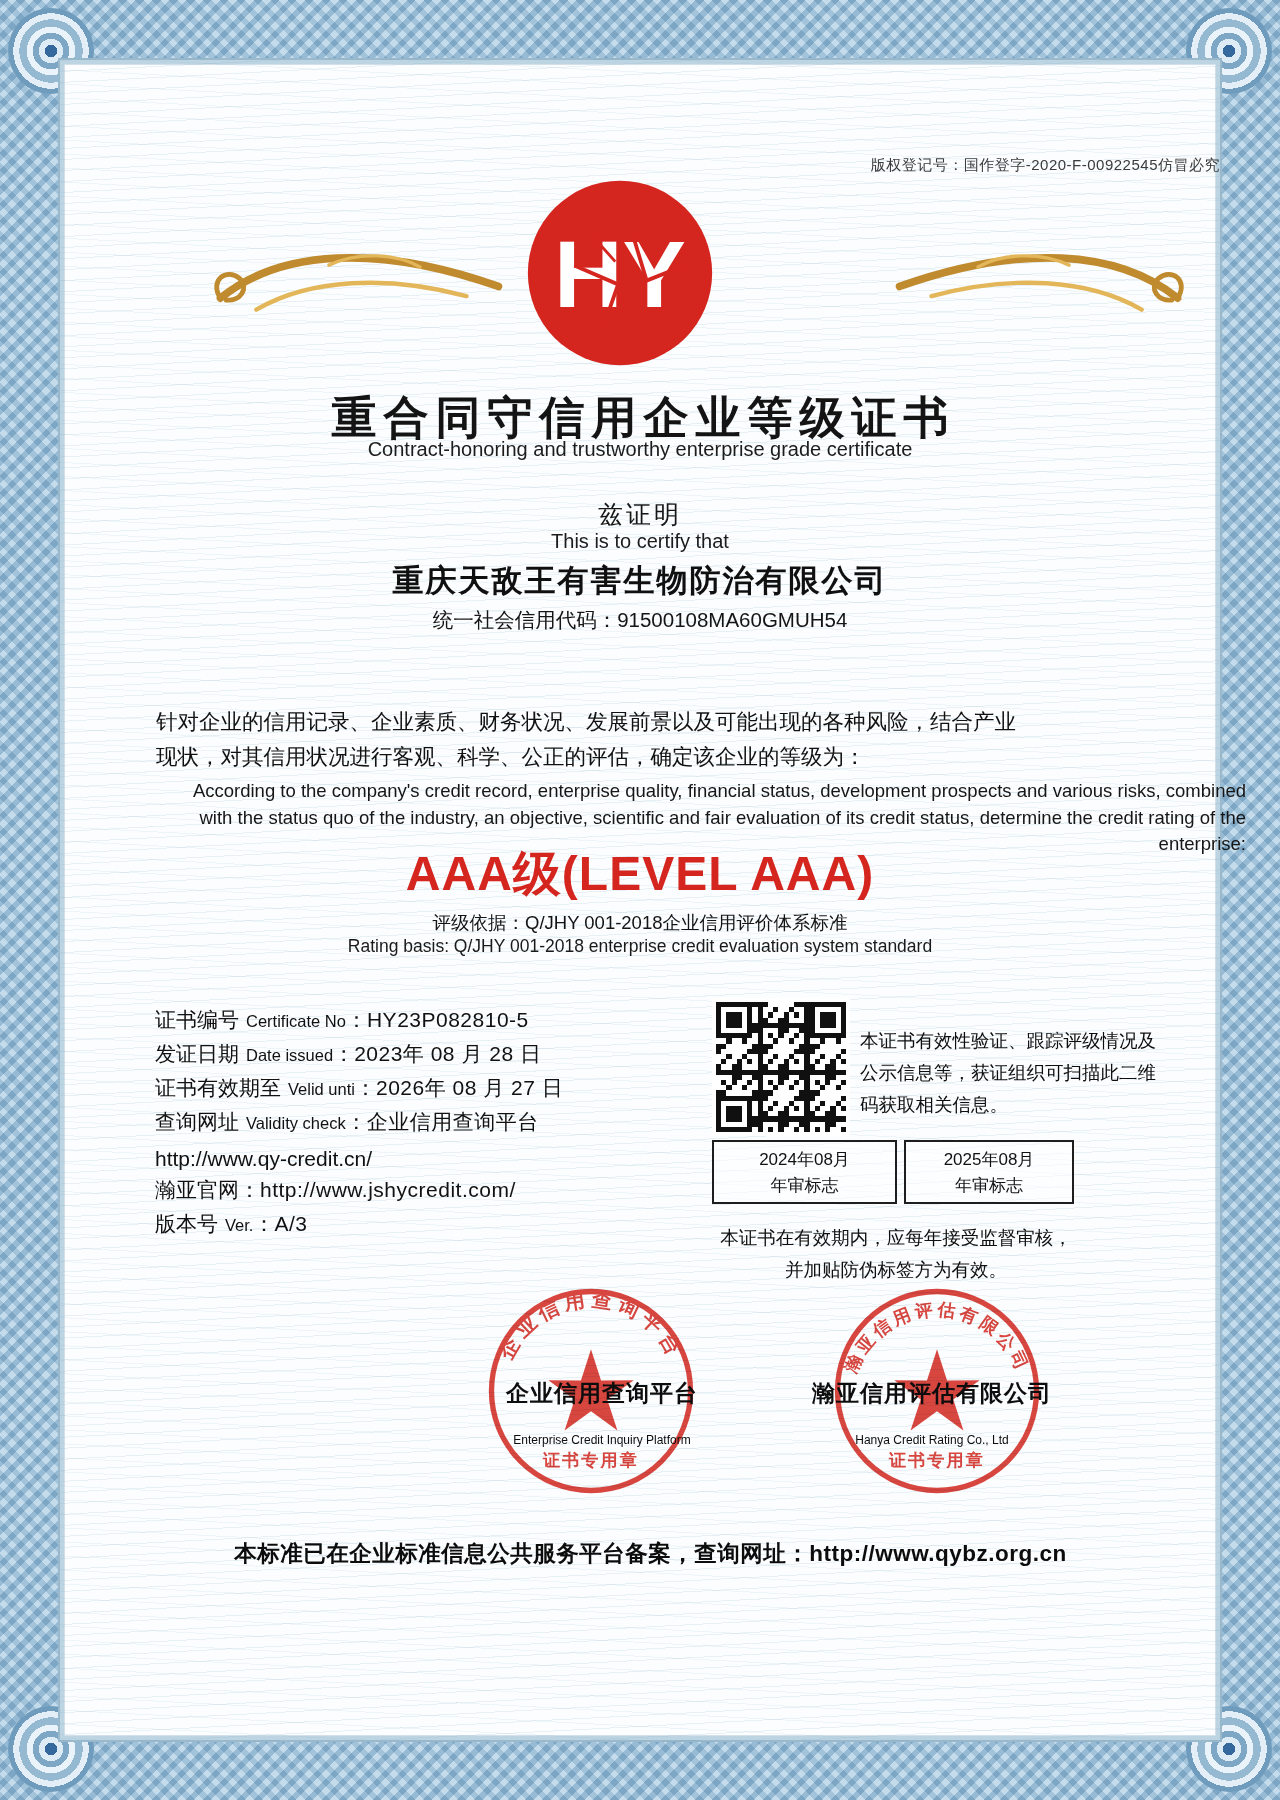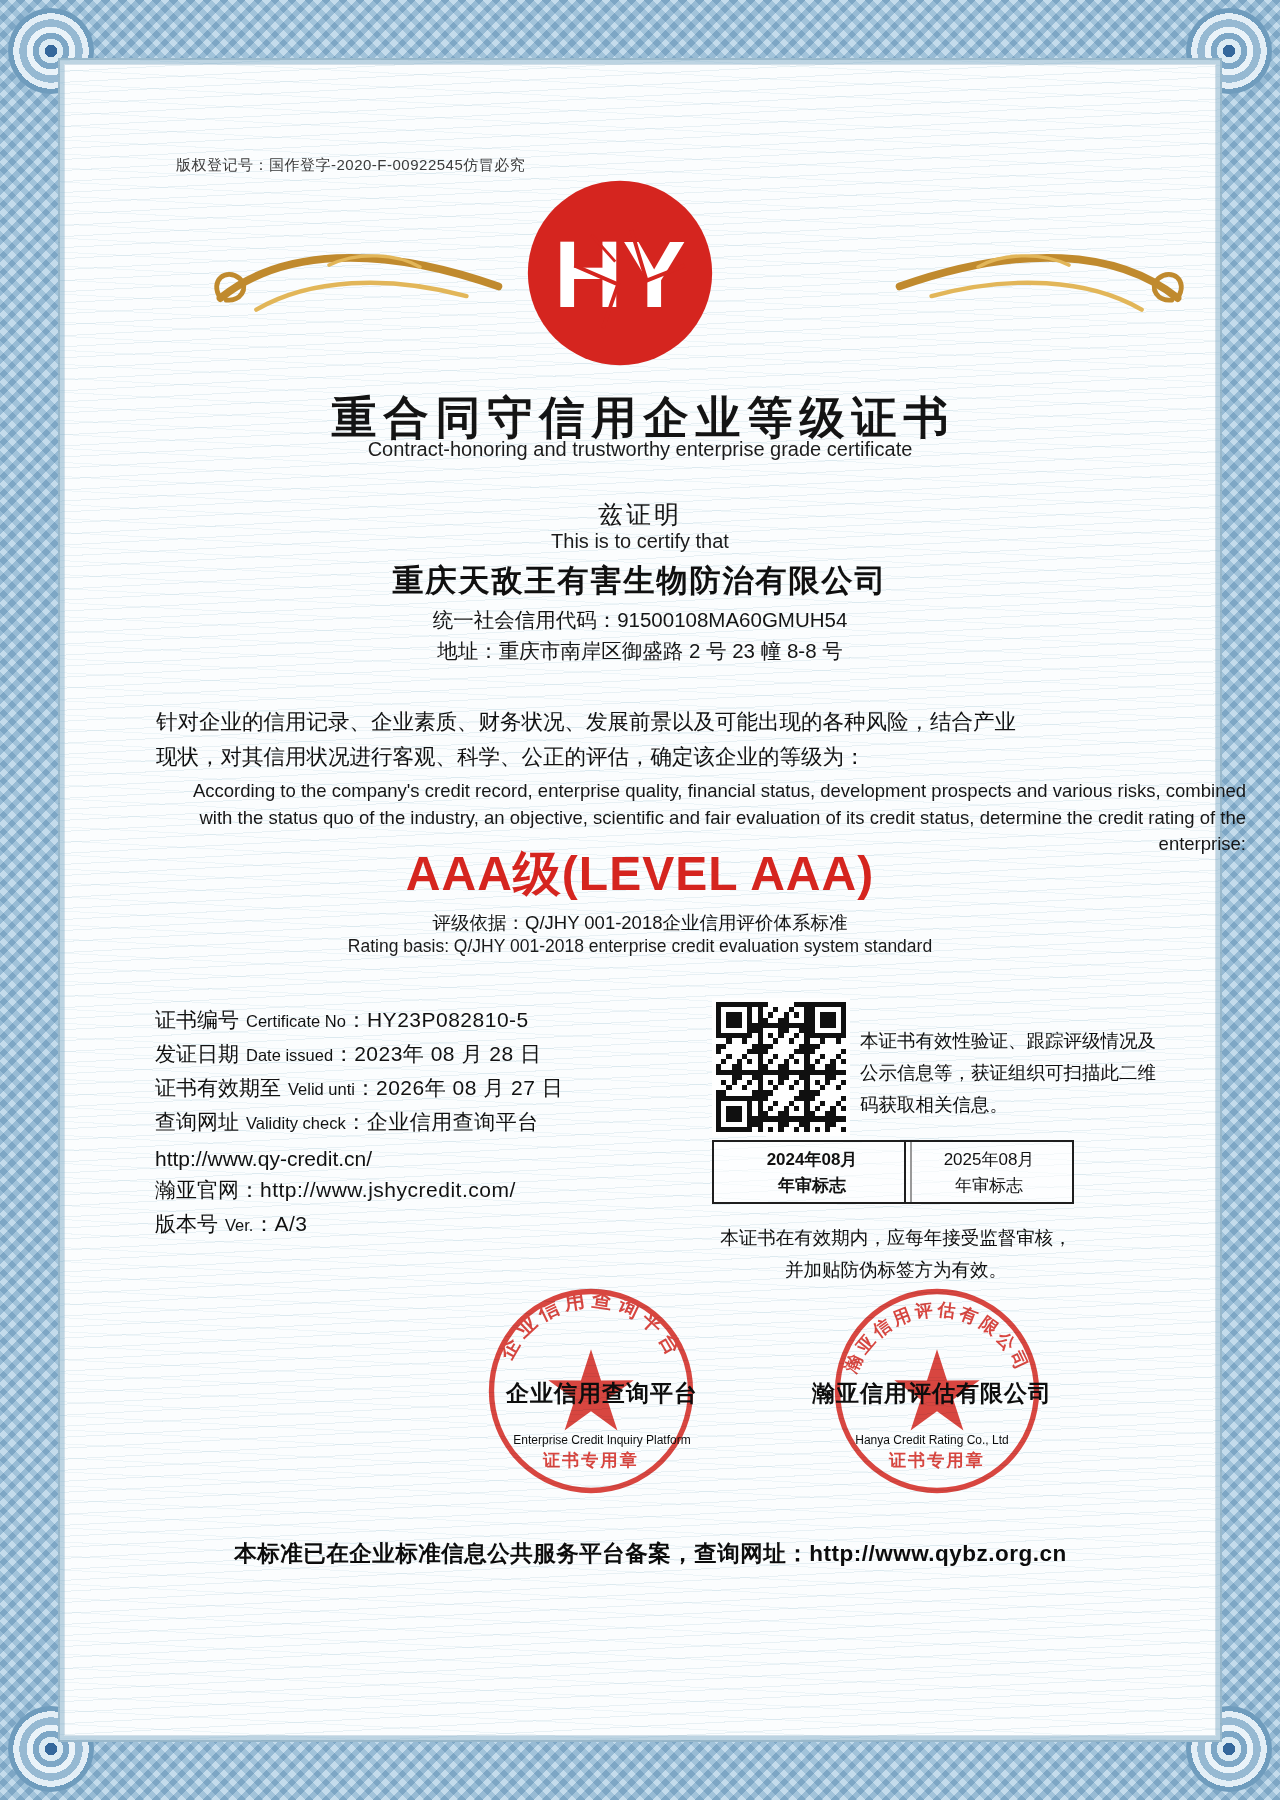--- a/index.html
+++ b/index.html
@@ -13,21 +13,21 @@
     background:radial-gradient(circle,#35689c 0 10%,#dcebf4 10% 20%,#7ea7c6 20% 30%,#eaf3f9 30% 40%,#96b9d2 40% 52%,#e3eef6 52% 62%,#6f9cbd 62% 72%,#dcebf4 72% 82%,#8fb4cf 82% 100%);}
   .c-tl{top:8px;left:8px}.c-tr{top:8px;right:8px}.c-bl{bottom:8px;left:8px}.c-br{bottom:8px;right:8px}
   .inner{position:absolute;inset:58px;background:#fbfdfe;
     border:2px solid rgba(90,140,170,.6);
     box-shadow:inset 0 0 0 4px rgba(150,190,214,.35), inset 0 0 0 5px rgba(90,140,170,.25);
     background-image:
       repeating-linear-gradient(177deg, rgba(110,165,185,.14) 0 1px, transparent 1px 11px),
       repeating-linear-gradient(183deg, rgba(120,175,195,.10) 0 1px, transparent 1px 14px);}
   .abs{position:absolute;}
   .ctr{left:0;right:0;text-align:center;}
-  .copyright{top:96px;left:0;right:0;padding-left:116px;text-align:left;font-size:15px;color:#3b3b3b;letter-spacing:.5px;}
+  .copyright{top:96px;left:0;right:0;padding-left:116px;text-align:right;font-size:15px;color:#3b3b3b;letter-spacing:.5px;}
   .logo{top:118px;left:465px;width:190px;height:190px;}
   .flourish{top:178px;width:296px;height:92px;}
   .fl-l{left:150px;} .fl-r{left:832px;transform:scaleX(-1);}
   .title-cn{top:328px;font-size:45px;font-weight:700;color:#141414;letter-spacing:7px;padding-left:7px;}
   .title-en{top:378px;font-size:20px;color:#1c1c1c;}
   .certify-cn{top:438px;font-size:25px;color:#161616;letter-spacing:3px;}
   .certify-en{top:470px;font-size:20px;color:#1c1c1c;}
   .company{top:500px;font-size:31px;font-weight:700;color:#101010;letter-spacing:2px;}
   .codeline{top:546px;font-size:20.5px;color:#151515;}
   .addrline{top:577px;font-size:20.5px;color:#151515;}
@@ -39,21 +39,21 @@
   .details{top:946px;left:95px;width:560px;color:#111;}
   .drow{display:flex;align-items:baseline;height:34px;white-space:nowrap;}
   .lbl-cn{font-size:21px;} .lbl-en{font-size:16.5px;margin-left:7px;} .colon{font-size:21px;} .dval{font-size:21px;letter-spacing:.5px;}
   .durl{font-size:21px;height:34px;line-height:34px;}
   .qr-wrap{top:938px;left:652px;width:138px;height:138px;background:#fff;padding:4px;box-sizing:border-box;}
   .qr{display:grid;width:100%;height:100%;grid-template-columns:repeat(25,1fr);grid-template-rows:repeat(25,1fr);}
   .qr .q1{background:#101010;}
   .qr-note{top:936px;left:800px;width:296px;font-size:18.5px;line-height:32px;color:#0e0e0e;text-align:justify;margin-top:29px;}
   .mark{top:1080px;height:64px;border:2px solid #1e1e1e;background:rgba(255,255,255,.55);
     display:flex;flex-direction:column;align-items:center;justify-content:center;gap:3px;font-size:17px;color:#111;box-sizing:border-box;}
-  .mark1{left:652px;width:200px;font-weight:bold;} .mark2{left:844px;width:170px;}
+  .mark1{left:652px;width:185px;} .mark2{left:844px;width:170px;}
   .notice{top:1162px;left:614px;width:444px;text-align:center;font-size:18.5px;line-height:32px;color:#0f0f0f;}
   .seal{top:1224px;width:214px;height:214px;opacity:.9;mix-blend-mode:multiply;}
   .seal-l{left:424px;} .seal-r{left:770px;}
   .orgrow{top:1318px;}
   .org{position:absolute;width:340px;text-align:center;color:#0d0d0d;}
   .org-l{left:372px;} .org-r{left:702px;}
   .org-cn{font-size:23px;font-weight:700;letter-spacing:1px;}
   .org-en{font-size:12px;margin-top:24px;}
   .footer{top:1478px;font-size:22.5px;font-weight:700;color:#0c0c0c;letter-spacing:.5px;margin-left:21px;}
 </style>
@@ -91,21 +91,20 @@
       <path d="M70,60 L95,88" stroke="#d5251f" stroke-width="3" fill="none"></path>
     </svg>
 
     <div class="abs ctr title-cn">重合同守信用企业等级证书</div>
     <div class="abs ctr title-en">Contract-honoring and trustworthy enterprise grade certificate</div>
 
     <div class="abs ctr certify-cn">兹证明</div>
     <div class="abs ctr certify-en">This is to certify that</div>
     <div class="abs ctr company">重庆天敌王有害生物防治有限公司</div>
     <div class="abs ctr codeline">统一社会信用代码：91500108MA60GMUH54</div>
-    <div class="abs ctr addrline">地址：重庆市南岸区御盛路 2 号 23 幢 8-8 号</div>
 
     <div class="abs body-cn">
       <div>针对企业的信用记录、企业素质、财务状况、发展前景以及可能出现的各种风险，结合产业</div>
       <div>现状，对其信用状况进行客观、科学、公正的评估，确定该企业的等级为：</div>
     </div>
     <div class="abs body-en">According to the company's credit record, enterprise quality, financial status, development prospects and various risks, combined with the status quo of the industry, an objective, scientific and fair evaluation of its credit status, determine the credit rating of the enterprise:</div>
 
     <div class="abs ctr rating" style="color:#d5251f">AAA级(LEVEL AAA)</div>
     <div class="abs ctr basis-cn">评级依据：Q/JHY 001-2018企业信用评价体系标准</div>
     <div class="abs ctr basis-en">Rating basis: Q/JHY 001-2018 enterprise credit evaluation system standard</div>

